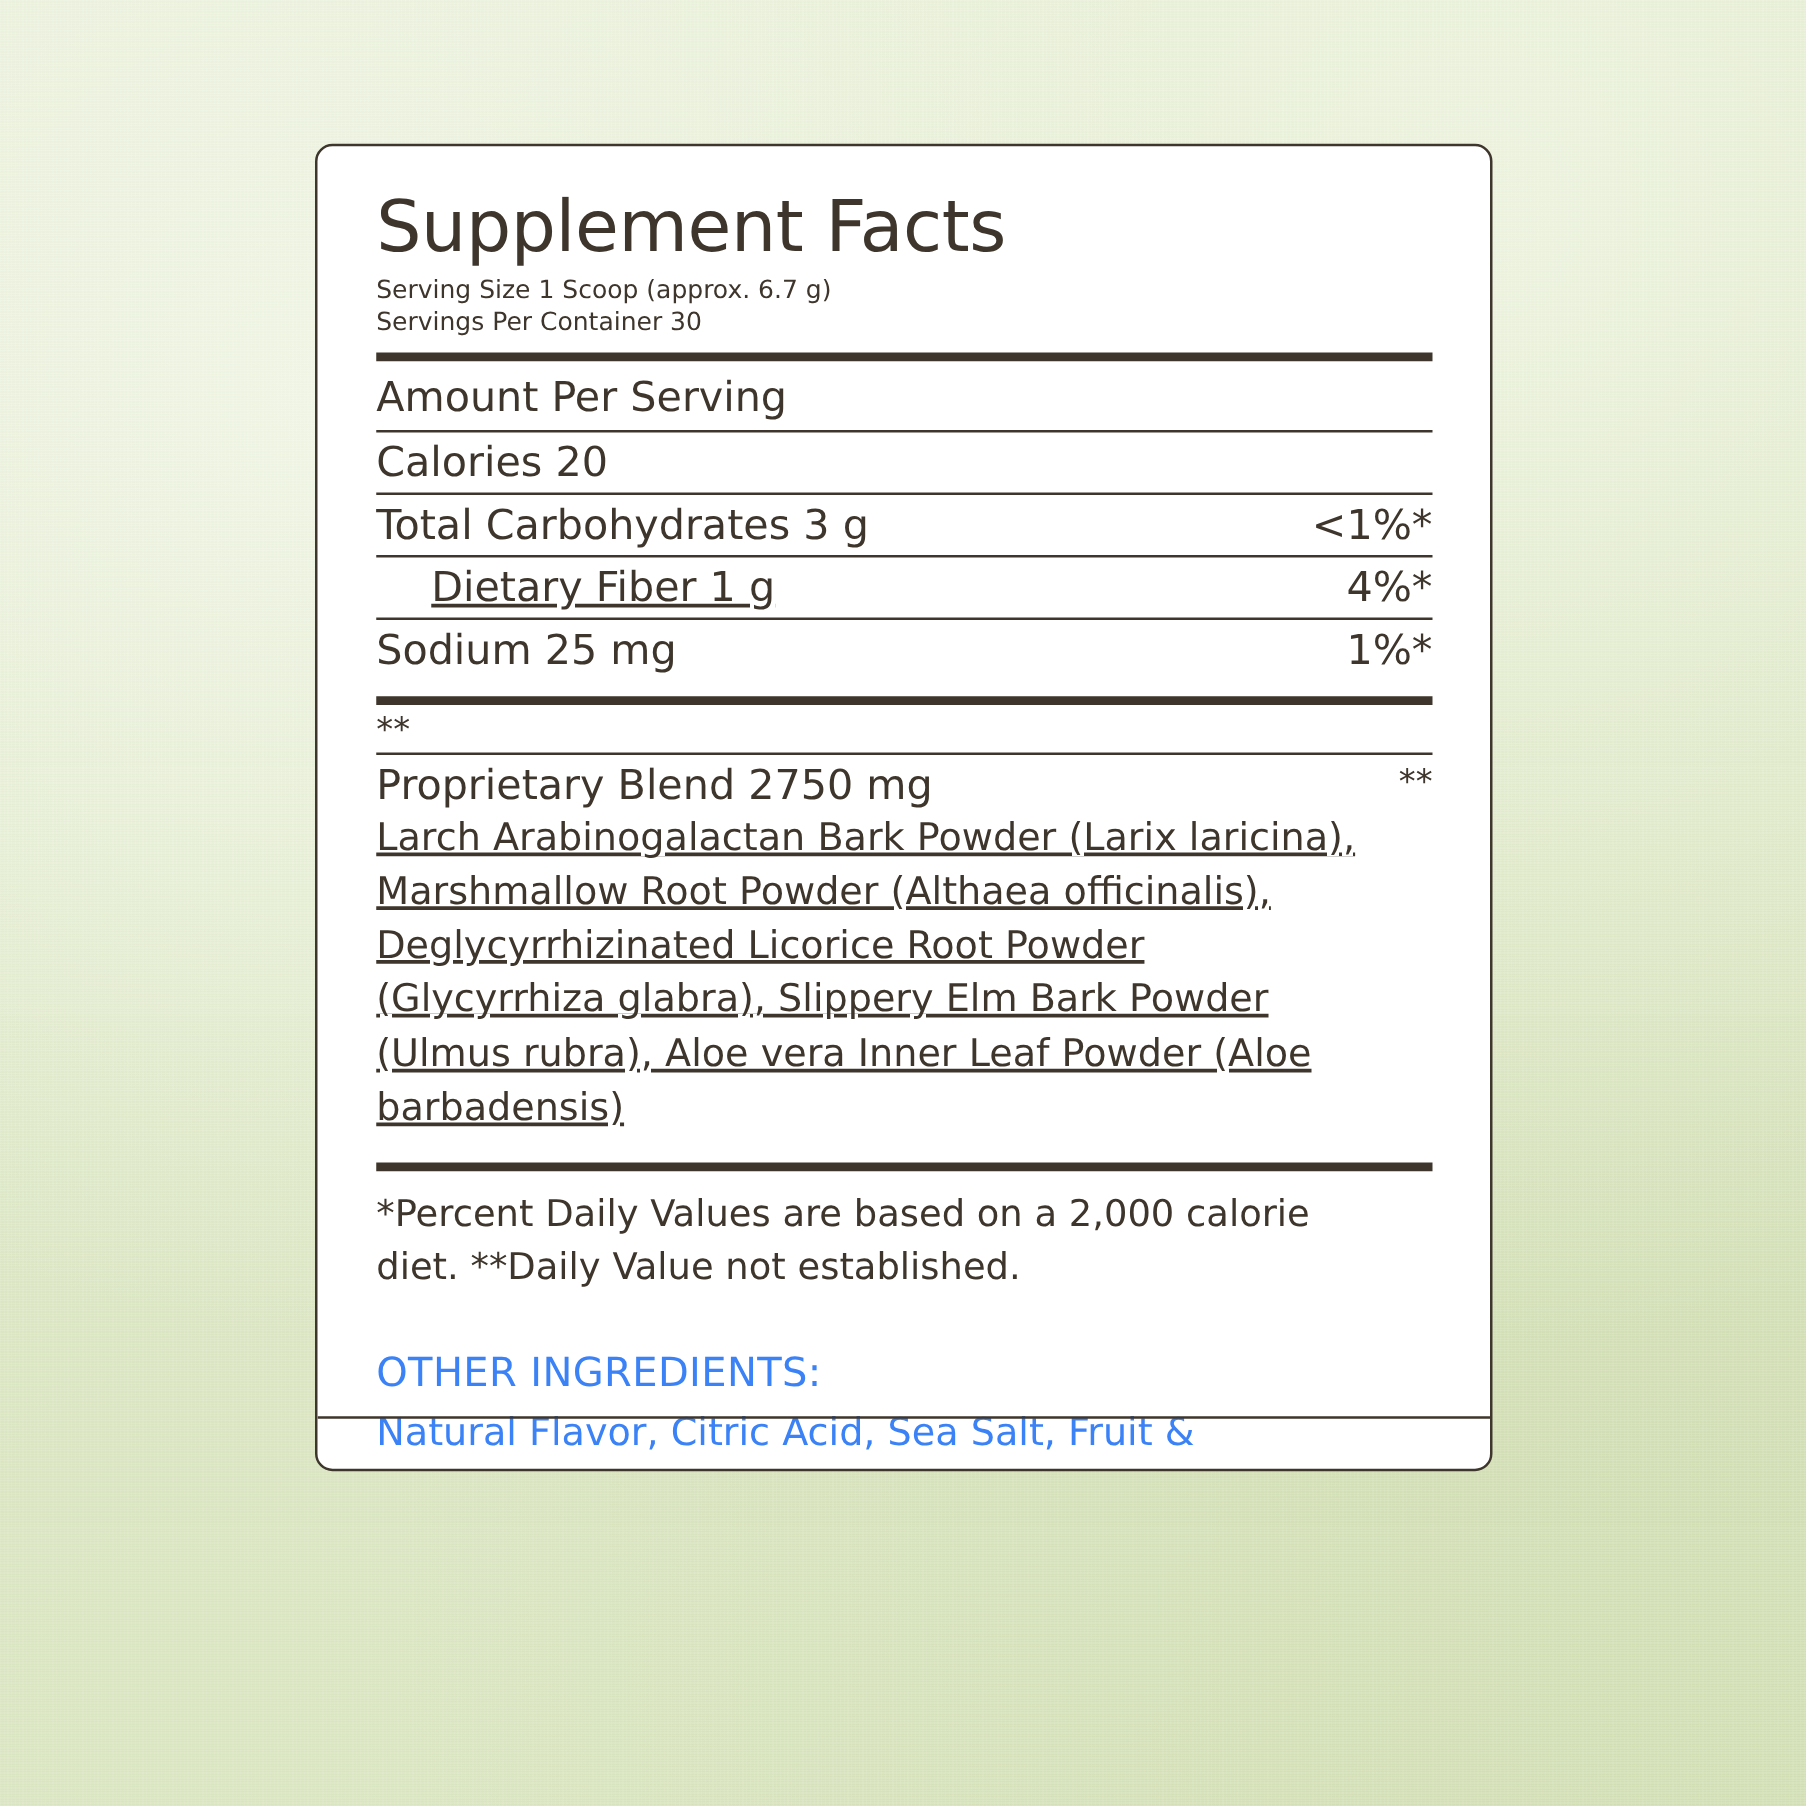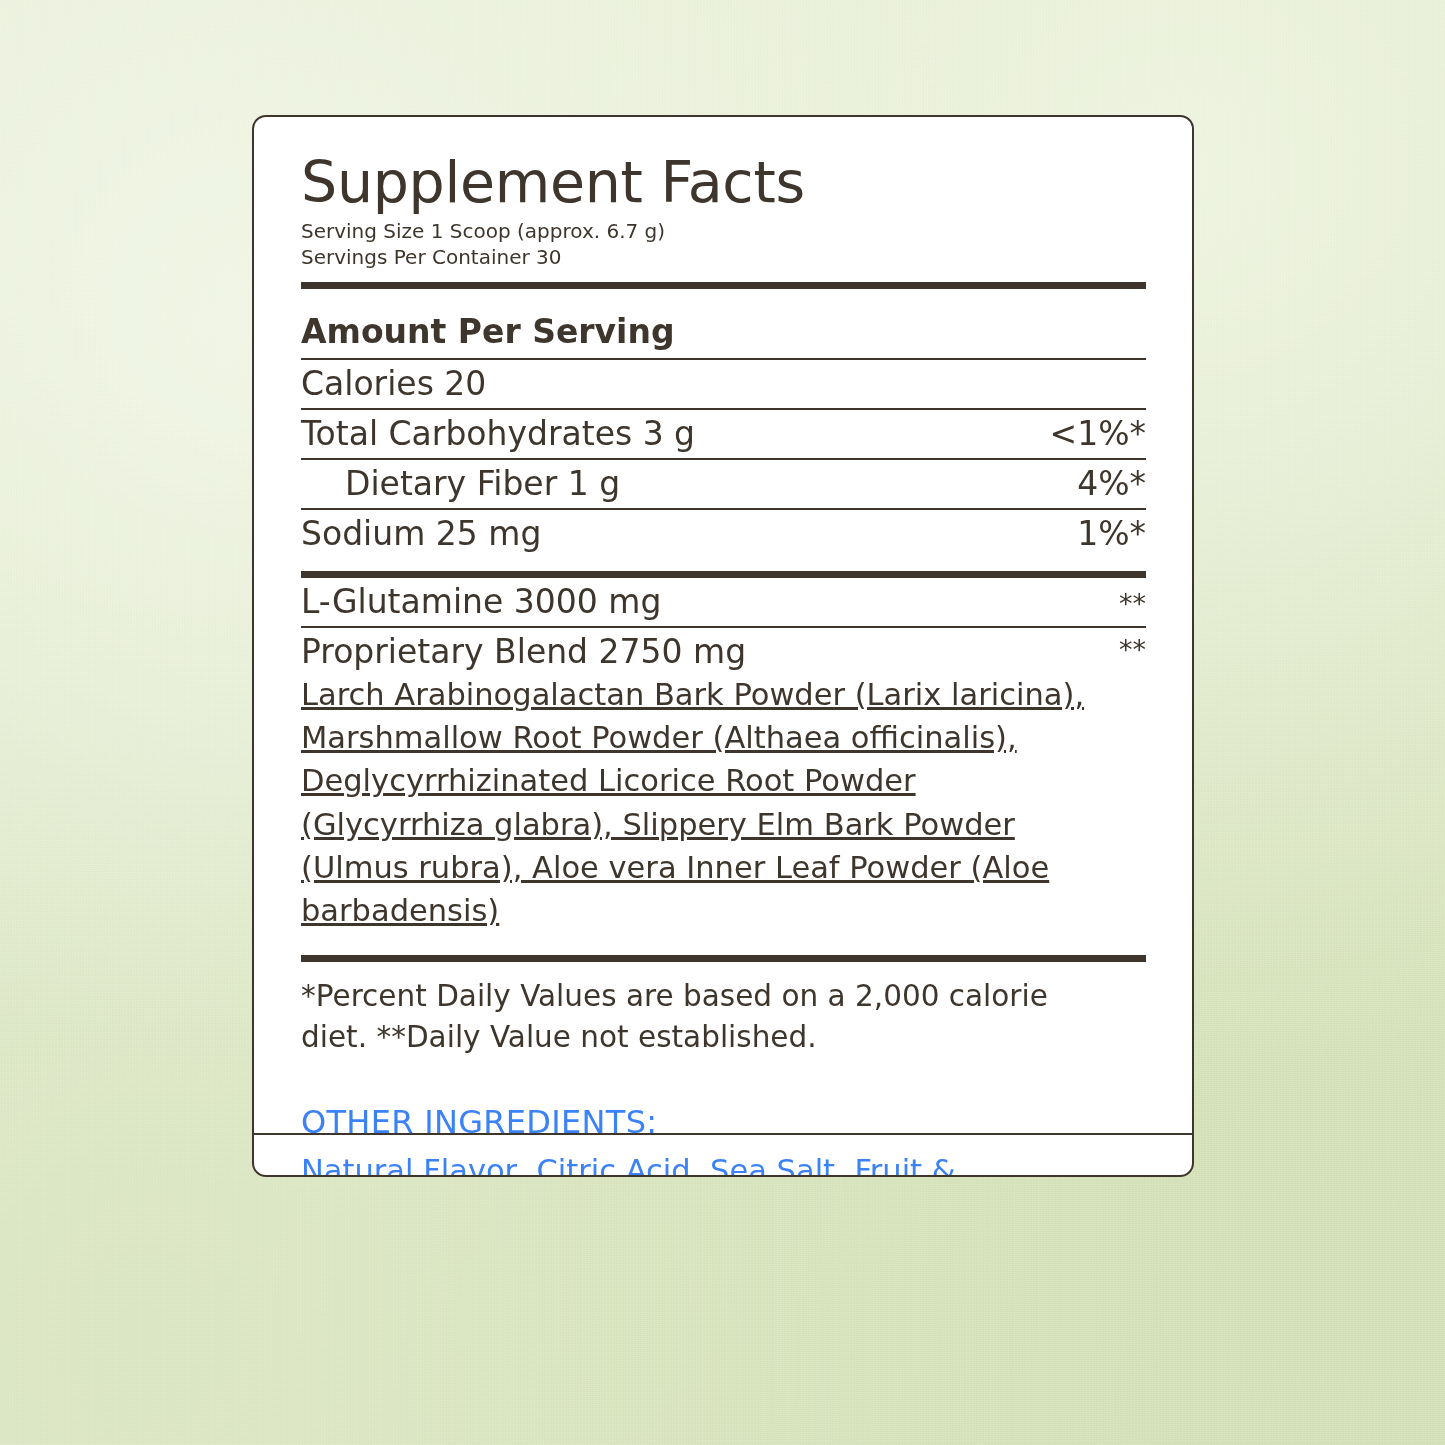--- a/index.html
+++ b/index.html
@@ -81,26 +81,25 @@
   .row {
     display: flex;
     justify-content: space-between;
     align-items: baseline;
     padding: 3px 0 4px 0;
     font-size: 33px;
     line-height: 1.25;
   }
   .row .label { white-space: nowrap; }
   .row .dv { white-space: nowrap; text-align: right; }
-  .row.indent .label { padding-left: 44px; }
+  .row.indent .label { padding-left: 44px; text-decoration: underline; }
 
   .row-head {
-    padding-top: 22px;
+    padding-top: 8px;
     padding-bottom: 5px;
-    font-weight: bold;
   }
 
   
   .blend-head {
     display: flex;
     justify-content: space-between;
     align-items: flex-start;
     font-size: 33px;
     padding-top: 4px;
     gap: 18px;
@@ -201,21 +200,20 @@
     <div class="rule-thin"></div>
 
     <div class="row">
       <span class="label">Sodium 25 mg</span>
       <span class="dv">1%*</span>
     </div>
 
     <div class="rule-thick"></div>
 
     <div class="row">
-      <span class="label">L-Glutamine 3000 mg</span>
       <span class="dv dv-stars">**</span>
     </div>
 
     <div class="rule-thin"></div>
 
     <div class="blend-head">
       <span class="label">Proprietary Blend 2750 mg</span>
       <span class="dv">**</span>
     </div>
 

